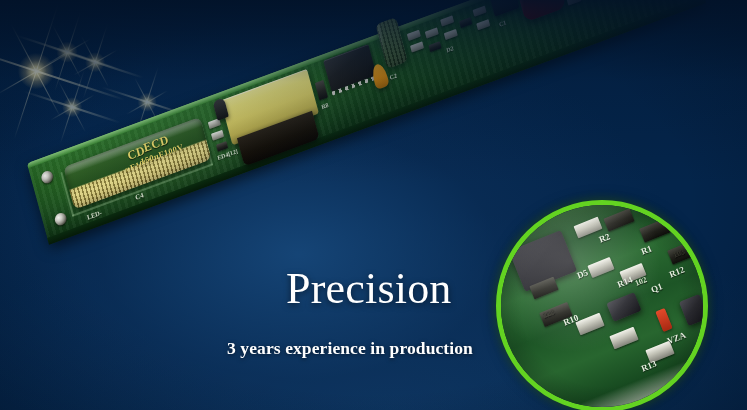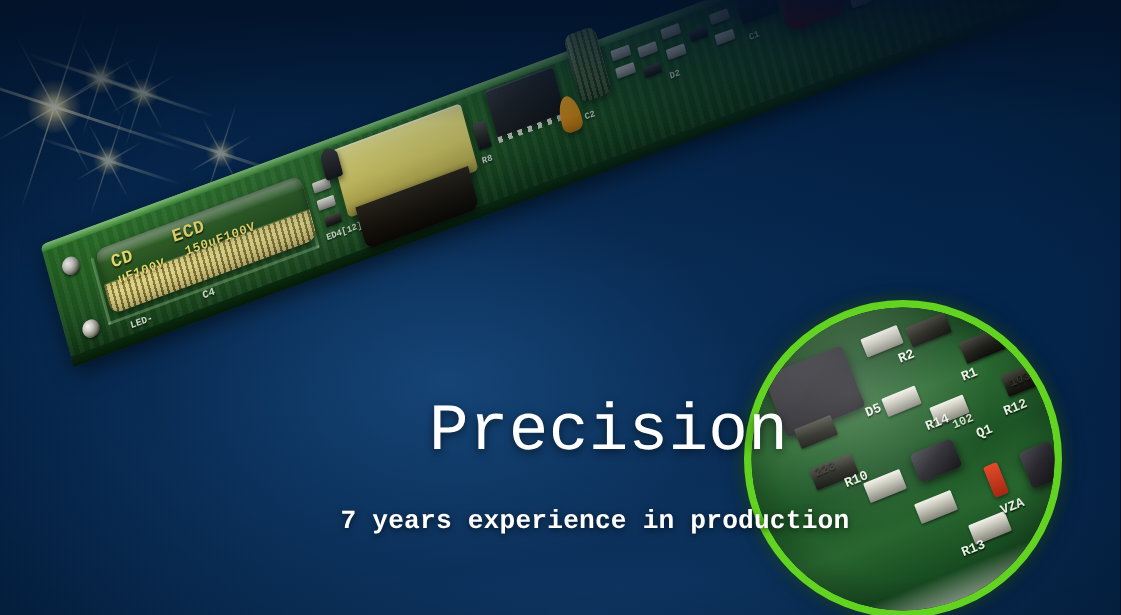--- a/index.html
+++ b/index.html
@@ -2,21 +2,22 @@
 <html><head>
 <meta charset="utf-8">
 <style>
   * { margin:0; padding:0; box-sizing:border-box; }
   html,body { width:747px; height:410px; overflow:hidden; background:#000; }
 
   #stage{
     position:relative;
     width:747px; height:410px;
     overflow:hidden;
-    font-family:Liberation Mono, monospace;
+    font-family:Liberation Serif, serif;
+    text-align:center;
   }
 
   
   .bg-base{
     position:absolute; inset:0;
     background:#04254b;
   }
   .bg-radial{
     position:absolute; inset:0;
     background:
@@ -406,15 +407,15 @@
     <div class="mcomp mlabel" style="left:140px; top:156px; font-size:9px;  transform:rotate(-22deg);">R13</div>
     <div class="mcomp mlabel" style="left:166px; top:128px; font-size:9px;  transform:rotate(-22deg);">VZA</div>
     <div class="mcomp mlabel" style="left:42px;  top:104px; font-size:8px;  transform:rotate(-22deg); color:#3a3a30;">223</div>
     <div class="mcomp mlabel" style="left:172px; top:44px; font-size:8px;  transform:rotate(-22deg); color:#3a3a30;">103</div>
     <div class="mcomp mlabel" style="left:134px; top:72px; font-size:8px;  transform:rotate(-22deg); color:#cfe2c6;">102</div>
 
     <div class="mz-shade"></div>
   </div>
 
   <div id="headline">Precision</div>
-  <div id="sub1" class="subline">7 years experience in production</div>
+  <div id="sub1" class="subline">3 years experience in production</div>
 
 </div>
 
 </body></html>

